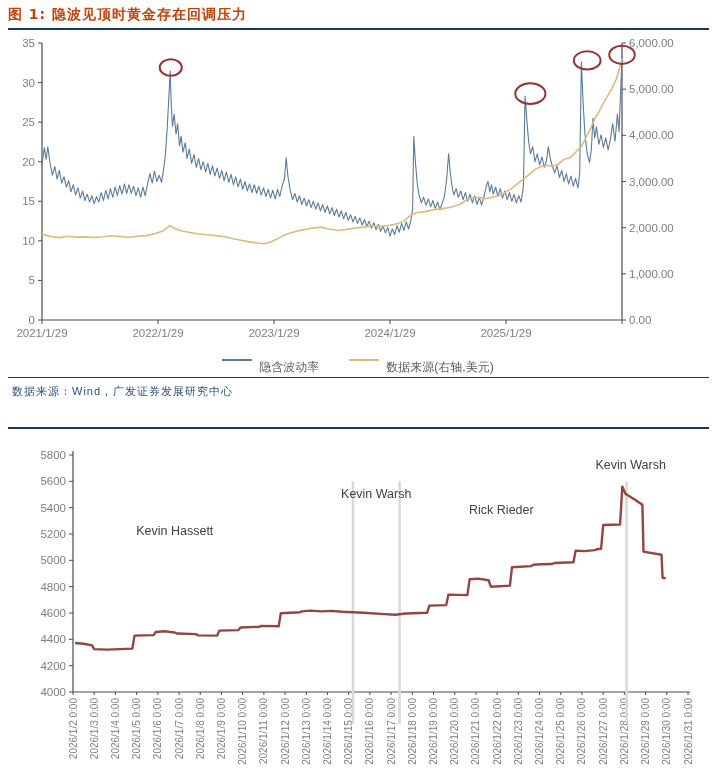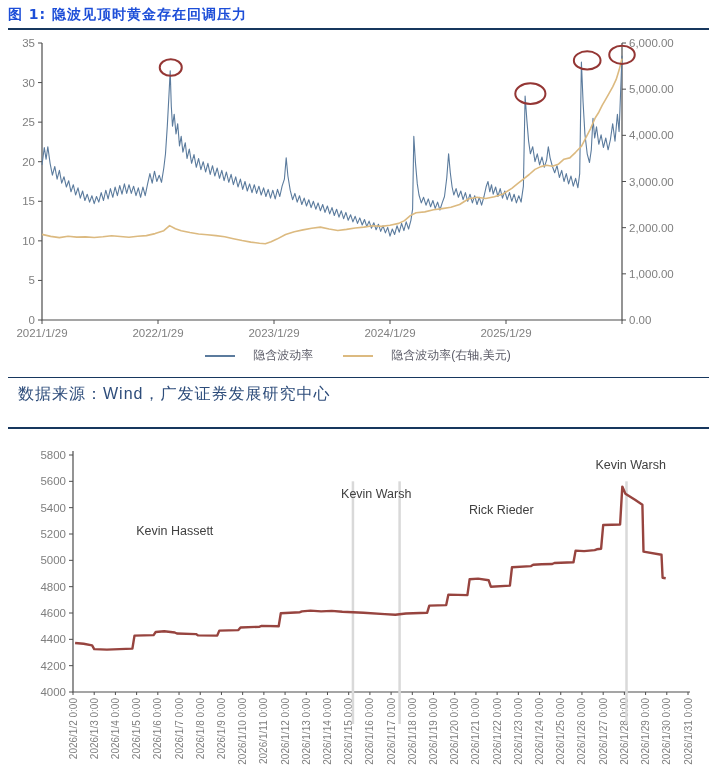--- a/index.html
+++ b/index.html
@@ -1,24 +1,24 @@
 <!DOCTYPE html>
 <html><head>
 <meta charset="utf-8">
 <style>
   html,body{margin:0;padding:0;background:#fff;}
   .page{position:relative;width:716px;height:771px;background:#ffffff;overflow:hidden;
         font-family:"Liberation Sans",sans-serif;}
-  .fig-title{position:absolute;left:8px;font-size:14px;font-weight:bold;color:#1d4ed8;
+  .fig-title{position:absolute;left:8px;font-size:14px;font-weight:bold;color:#c2410c;
              font-family:"DejaVu Sans",sans-serif;letter-spacing:1px;}
   .rule{position:absolute;left:8px;width:701px;background:#17375e;}
-  .source{position:absolute;left:18px;font-size:16px;color:#2e4d7b;letter-spacing:1px;}
+  .source{position:absolute;left:12px;font-size:11px;color:#2e4d7b;letter-spacing:1px;}
   .legend{position:absolute;top:347px;left:0;width:716px;display:flex;justify-content:center;
           gap:30px;align-items:center;}
-  .leg-item{display:flex;align-items:center;gap:18px;font-size:12px;color:#5a5a66;}
+  .leg-item{display:flex;gap:7px;font-size:12px;color:#5a5a66;margin-top:12px;}
   .leg-line{display:inline-block;width:30px;height:0;border-top:2px solid #888;}
   svg{position:absolute;left:0;}
   svg text{font-family:"Liberation Sans",sans-serif;}
 </style>
 </head>
 <body>
 
 <div class="page">
 
   <div class="fig-title" style="top:6px;">图 1: 隐波见顶时黄金存在回调压力</div>
@@ -75,21 +75,21 @@
       <ellipse cx="622" cy="20.871428571428567" rx="12.760000000000002" ry="9.10142857142857" fill="none" stroke="#943634" stroke-width="2"></ellipse>
     </svg>
 
   <div class="legend">
     <span class="leg-item">
       <span class="leg-line" style="border-top-color: rgb(91, 123, 157);"></span>
       <span>隐含波动率</span>
     </span>
     <span class="leg-item">
       <span class="leg-line" style="border-top-color: rgb(220, 186, 128);"></span>
-      <span>隐含波动率(右轴,美元)</span>
+      <span>数据来源(右轴,美元)</span>
     </span>
   </div>
 
   <div class="rule" style="top:377px;height:1px;"></div>
   <div class="source" style="top:384px;">数据来源：Wind，广发证券发展研究中心</div>
 
   <div class="rule" style="top:427px;height:2px;"></div>
 
   <svg id="chart2" style="top:434px;" width="716" height="337" viewBox="0 0 716 337">
       <path d="M73 17 L73 258 L690 258" fill="none" stroke="#4d4d4d" stroke-width="1.2"></path>

